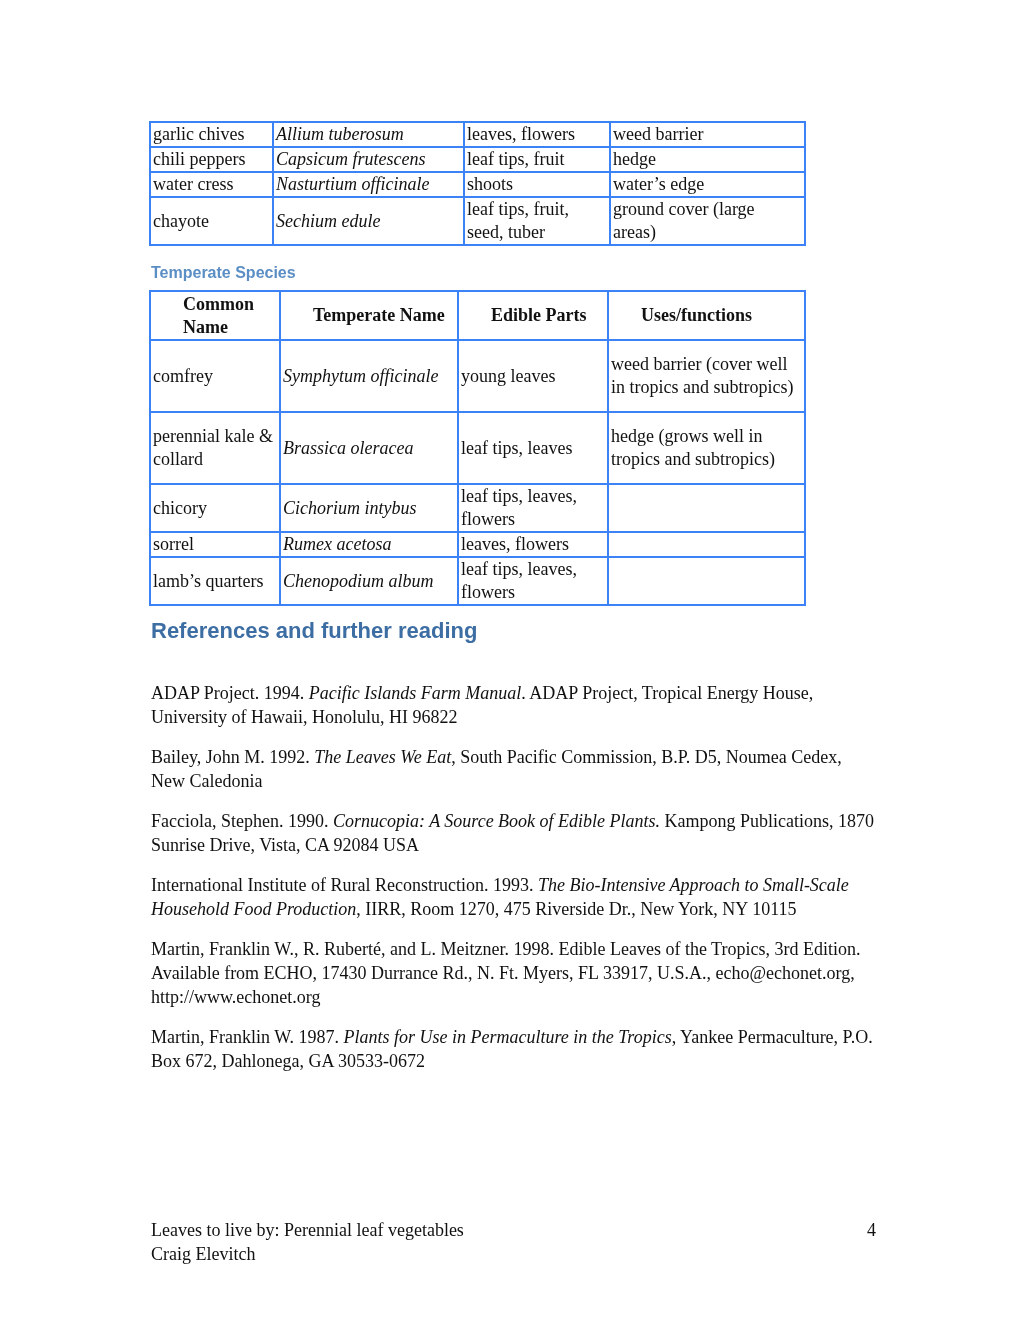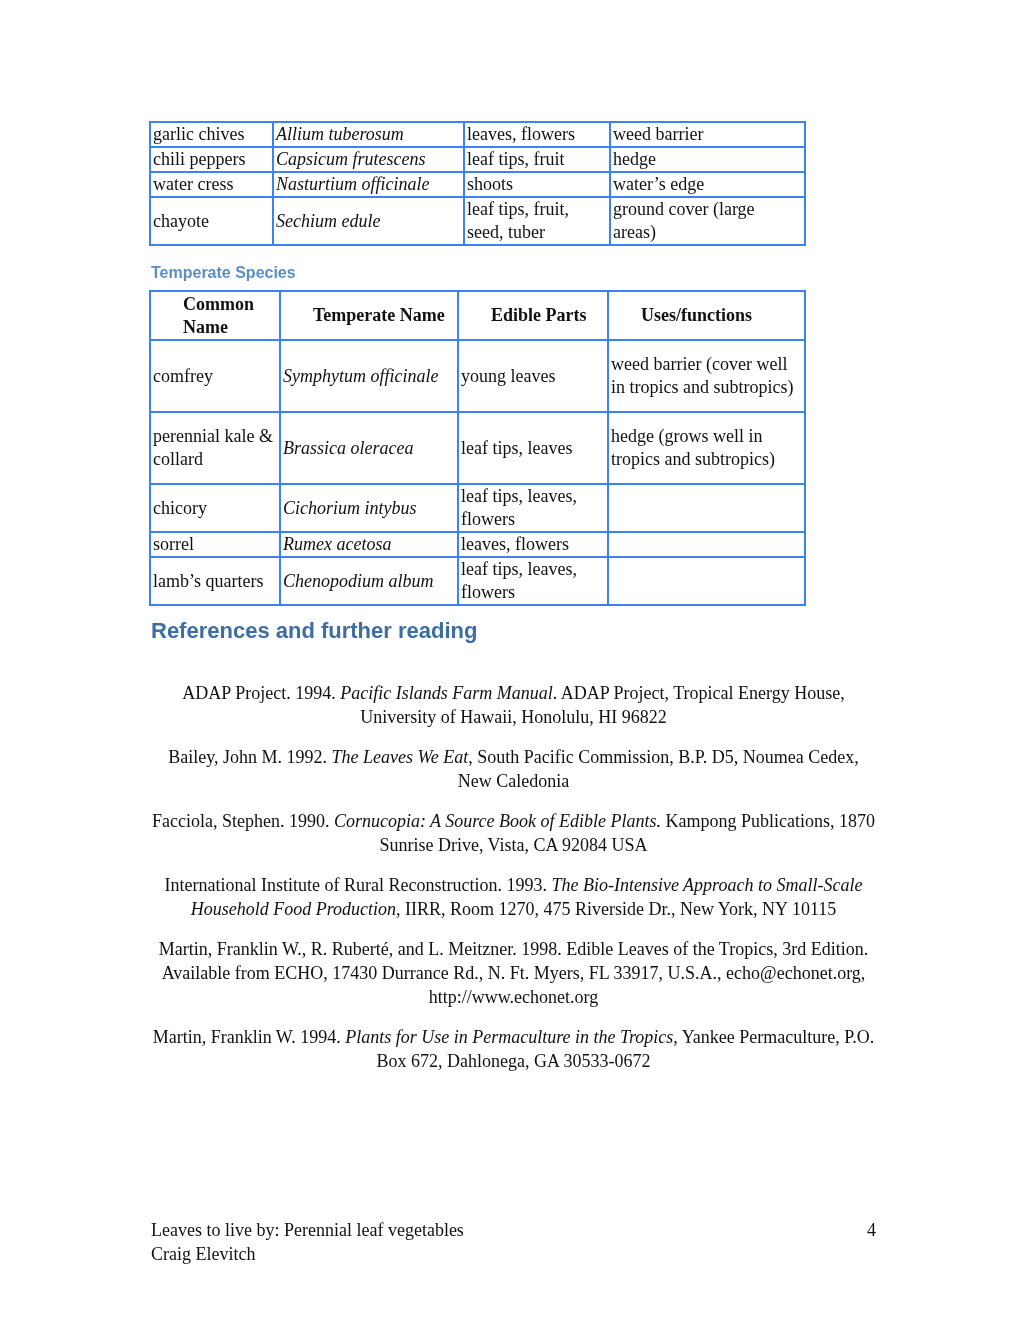--- a/index.html
+++ b/index.html
@@ -19,21 +19,21 @@
   #t1 tr.tall td { height: 46px; }
   #t2 { top: 290px; width: 657px; }
   .h2 {
     position: absolute; left: 151px; top: 264px;
     font-family: "Liberation Sans", sans-serif; font-weight: bold; font-size: 16px; color: #5b8ec4;
   }
   .h1 {
     position: absolute; left: 151px; top: 618px;
     font-family: "Liberation Sans", sans-serif; font-weight: bold; font-size: 22px; color: #3d6ea3;
   }
-  .refs { position: absolute; left: 151px; top: 681px; width: 725px; text-align: center; }
+  .refs { position: absolute; left: 151px; top: 681px; width: 725px; }
   .ref { margin: 0 0 16px 0; line-height: 24px; font-size: 18px; }
   .footer { position: absolute; left: 151px; top: 1218px; width: 725px; line-height: 24px; font-size: 18px; }
   .footer .pg { position: absolute; right: 0; top: 0; }
 </style>
 </head>
 <body>
 
 <table id="t1">
   <colgroup>
       <col style="width:123px">
@@ -119,20 +119,20 @@
   </table>
 
 <div class="h1">References and further reading</div>
 
 <div class="refs">
   <p class="ref"><span>ADAP Project. 1994. </span><span class="it">Pacific Islands Farm Manual</span><span>. ADAP Project, Tropical Energy House, University of Hawaii, Honolulu, HI 96822</span></p>
   <p class="ref"><span>Bailey, John M. 1992. </span><span class="it">The Leaves We Eat</span><span>, South Pacific Commission, B.P. D5, Noumea Cedex, New Caledonia</span></p>
   <p class="ref"><span>Facciola, Stephen. 1990. </span><span class="it">Cornucopia: A Source Book of Edible Plants.</span><span> Kampong Publications, 1870 Sunrise Drive, Vista, CA 92084 USA</span></p>
   <p class="ref"><span>International Institute of Rural Reconstruction. 1993. </span><span class="it">The Bio-Intensive Approach to Small-Scale Household Food Production</span><span>, IIRR, Room 1270, 475 Riverside Dr., New York, NY 10115</span></p>
   <p class="ref"><span>Martin, Franklin W., R. Ruberté, and L. Meitzner. 1998. Edible Leaves of the Tropics, 3rd Edition. Available from ECHO, 17430 Durrance Rd., N. Ft. Myers, FL 33917, U.S.A., echo@echonet.org, http://www.echonet.org</span></p>
-  <p class="ref"><span>Martin, Franklin W. 1994. </span><span class="it">Plants for Use in Permaculture in the Tropics</span><span>, Yankee Permaculture, P.O. Box 672, Dahlonega, GA 30533-0672</span></p>
+  <p class="ref"><span>Martin, Franklin W. 1987. </span><span class="it">Plants for Use in Permaculture in the Tropics</span><span>, Yankee Permaculture, P.O. Box 672, Dahlonega, GA 30533-0672</span></p>
 </div>
 
 <div class="footer">
   <div>Leaves to live by: Perennial leaf vegetables</div>
   <div>Craig Elevitch</div>
   <div class="pg">4</div>
 </div>
 
 </body></html>

